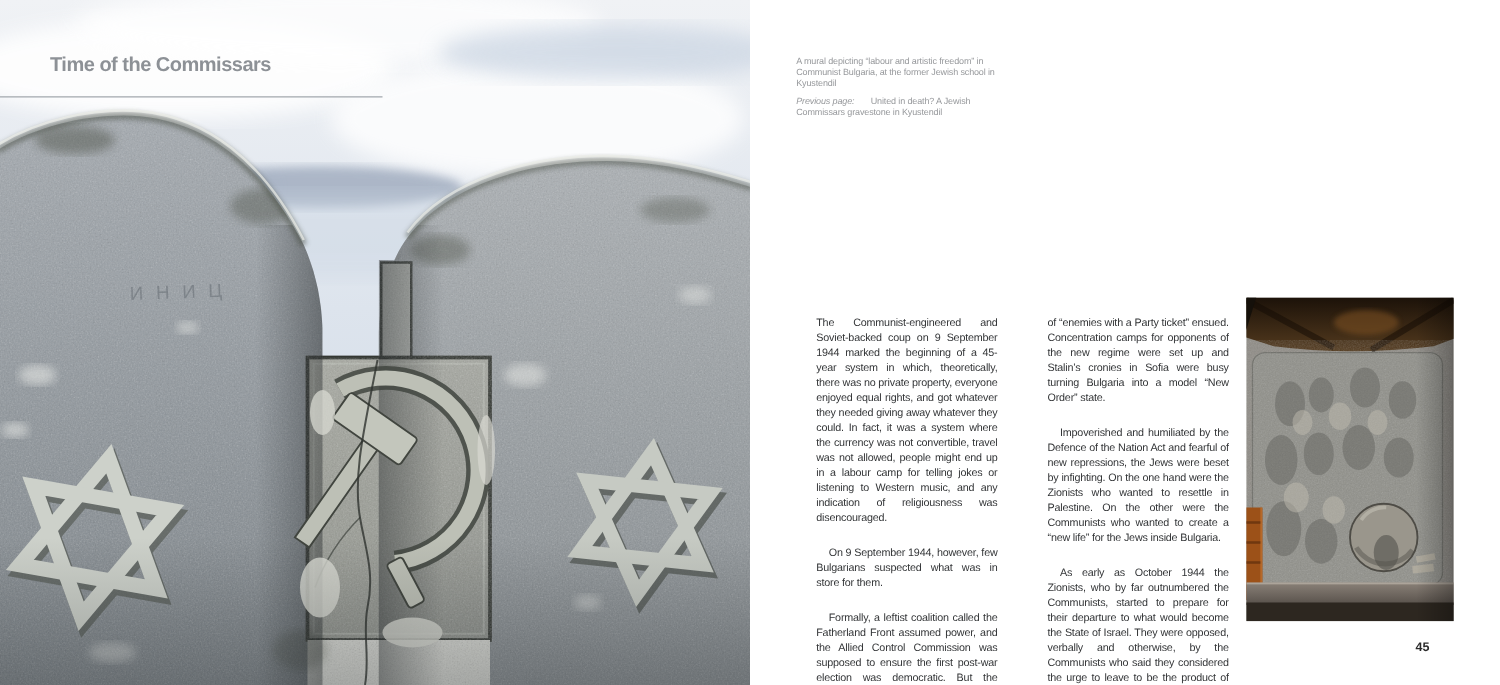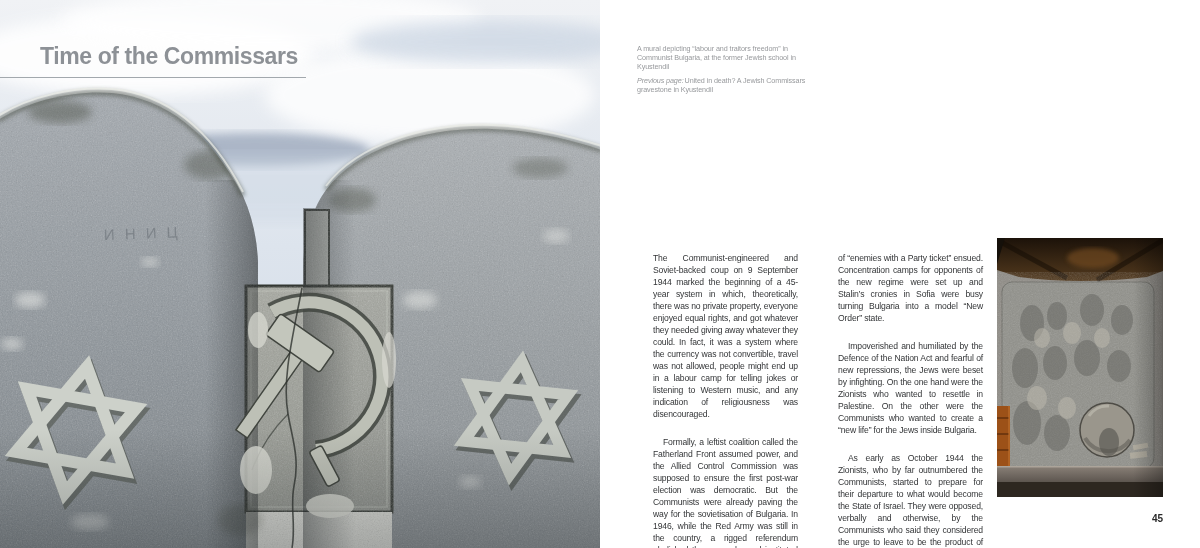--- a/index.html
+++ b/index.html
@@ -5,51 +5,51 @@
   html,body { margin:0; padding:0; background:#ffffff; }
   .stage {
     position:relative; width:1200px; height:548px; overflow:hidden;
     background:#ffffff; font-family:"Liberation Sans", sans-serif;
   }
   
   .left-photo { position:absolute; left:0; top:0; width:600px; height:548px; }
   .left-photo svg { display:block; }
   .chapter-title {
     position:absolute; left:40px; top:44px; width:560px;
-    font-size:23px; font-weight:bold; letter-spacing:-0.4px;
+    font-size:16px; font-weight:bold; letter-spacing:-0.4px;
     color:#8d9196; line-height:1.1;
   }
   .title-rule {
     position:absolute; left:0; top:77px; width:306px; height:1px;
     background:#a2a8ad;
   }
   
   .caption-block {
     position:absolute; left:637px; top:44px; width:174px;
     font-size:7.2px; line-height:9.2px; letter-spacing:-0.1px;
     color:#97999c;
   }
   .caption-block p { margin:0 0 4px 0; }
-  .caption-block em { font-style:italic; margin-right:1px; }
+  .caption-block em { font-style:italic; margin-right:13px; }
   .article {
     position:absolute; left:637px; top:236px; width:362px;
     display:flex; gap:8px; color:#333537;
   }
   .article .col { width:177px; }
   .article p {
     margin:16px; font-size:8.6px; line-height:12px; letter-spacing:-0.15px;
     text-align:justify; hyphens:auto;
   }
   .article p.indent { text-indent:10px; }
   .article p.flowjust { text-align-last:justify; }
   .right-photo { position:absolute; left:997px; top:238px; width:166px; height:259px; }
   .right-photo svg { display:block; }
   .page-number {
     position:absolute; left:1113px; top:513px; width:50px;
-    text-align:right; font-size:10px; font-weight:bold; color:#2a2a2a;
+    text-align:center; font-size:10px; font-weight:bold; color:#2a2a2a;
   }
 </style>
 </head>
 <body>
 
 <div class="stage">
 
   <div class="left-photo">
     <svg width="600" height="548" viewBox="0 0 600 548" xmlns="http://www.w3.org/2000/svg">
       <defs>
@@ -204,27 +204,28 @@
       </g>
 
       <rect x="0" y="430" width="600" height="118" fill="url(#vign)"></rect>
     </svg>
 
     <div class="chapter-title">Time of the Commissars</div>
     <div class="title-rule"></div>
   </div>
 
   <div class="caption-block">
-    <p>A mural depicting “labour and traitors freedom” in Communist Bulgaria, at the former Jewish school in Kyustendil</p>
+    <p>A mural depicting “labour and artistic freedom” in Communist Bulgaria, at the former Jewish school in Kyustendil</p>
     <p><em>Previous page:</em><span>United in death? A Jewish Commissars gravestone in Kyustendil</span></p>
   </div>
 
   <div class="article">
     <div class="col">
       <p>The Communist-engineered and Soviet-backed coup on 9 September 1944 marked the beginning of a 45-year system in which, theoretically, there was no private property, everyone enjoyed equal rights, and got whatever they needed giving away whatever they could. In fact, it was a system where the currency was not convertible, travel was not allowed, people might end up in a labour camp for telling jokes or listening to Western music, and any indication of religiousness was disencouraged.</p>
+      <p class="indent">On 9 September 1944, however, few Bulgarians suspected what was in store for them.</p>
       <p class="indent flowjust">Formally, a leftist coalition called the Fatherland Front assumed power, and the Allied Control Commission was supposed to ensure the first post-war election was democratic. But the Communists were already paving the way for the sovietisation of Bulgaria. In 1946, while the Red Army was still in the country, a rigged referendum abolished the monarchy and instituted a “people’s republic.” In 1947-1948 private property was nationalised. Purges</p>
     </div>
     <div class="col">
       <p>of “enemies with a Party ticket” ensued. Concentration camps for opponents of the new regime were set up and Stalin’s cronies in Sofia were busy turning Bulgaria into a model “New Order” state.</p>
       <p class="indent">Impoverished and humiliated by the Defence of the Nation Act and fearful of new repressions, the Jews were beset by infighting. On the one hand were the Zionists who wanted to resettle in Palestine. On the other were the Communists who wanted to create a “new life” for the Jews inside Bulgaria.</p>
       <p class="indent">As early as October 1944 the Zionists, who by far outnumbered the Communists, started to prepare for their departure to what would become the State of Israel. They were opposed, verbally and otherwise, by the Communists who said they considered the urge to leave to be the product of “enemy propaganda.” The Zionists were billed “traitors” and even “fascists.” The Jewish Communists had their own branch of the Fatherland Front, a status no other minority in Bulgaria enjoyed.</p>
     </div>
   </div>
 
   <div class="right-photo">

